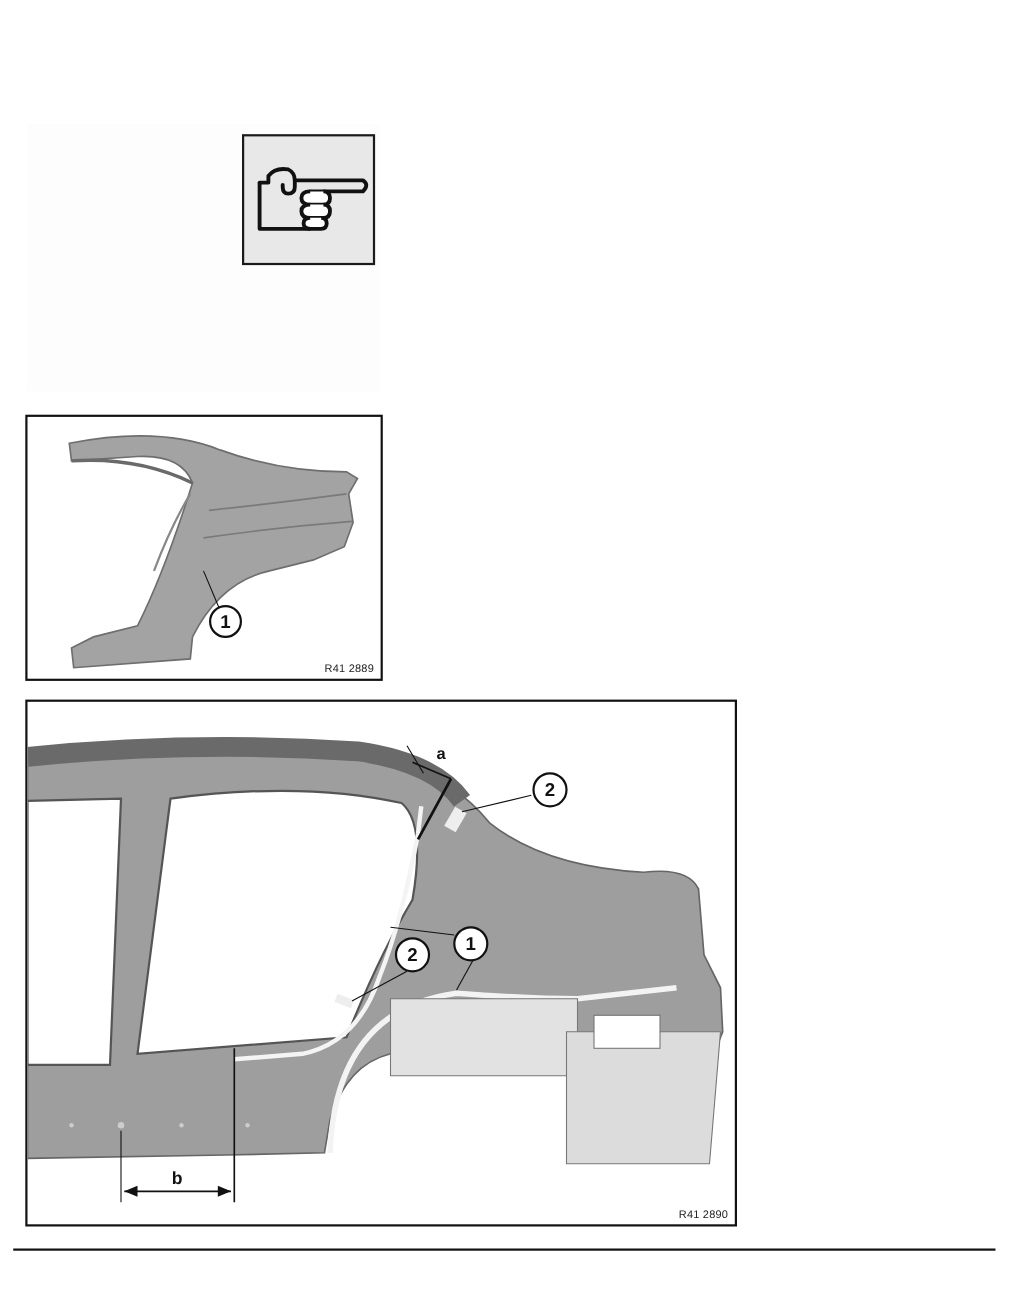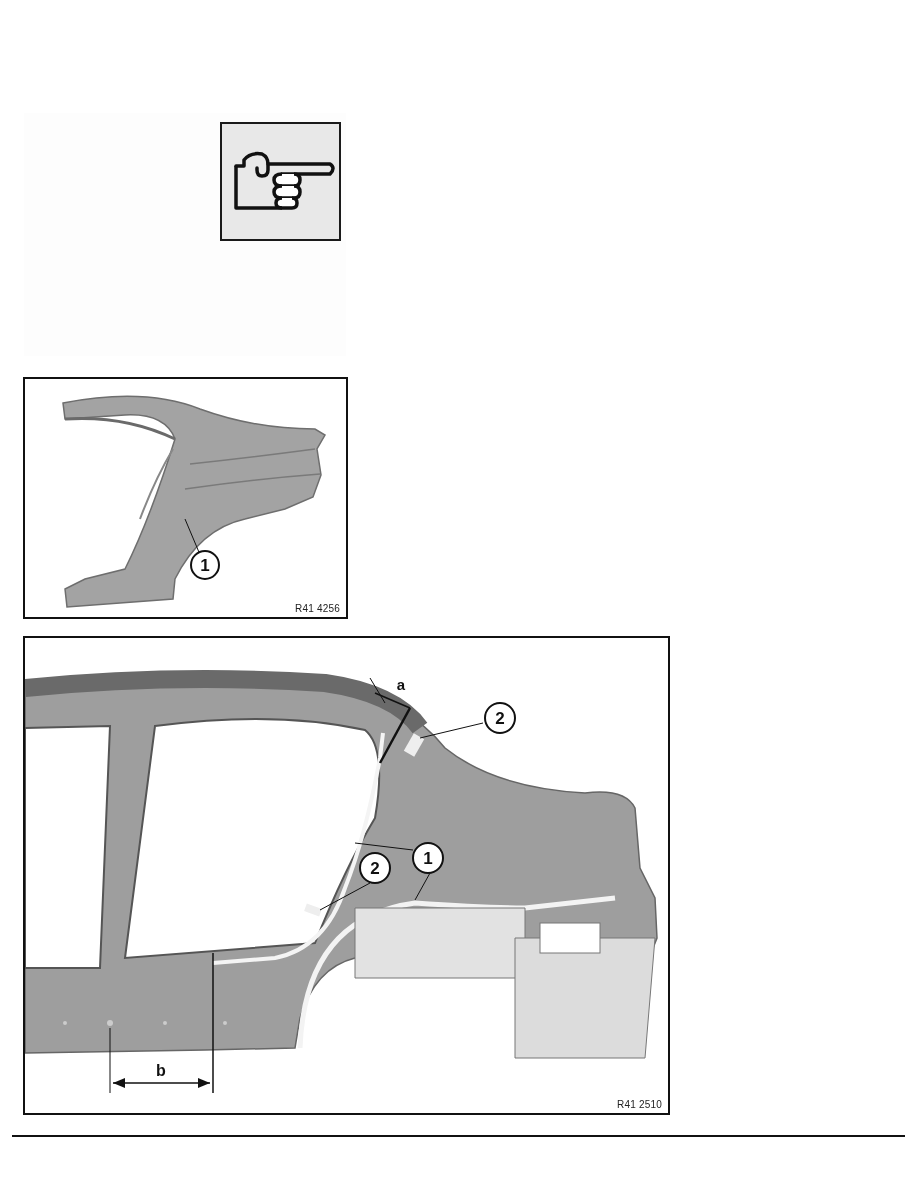--- a/index.html
+++ b/index.html
@@ -34,21 +34,21 @@
   <svg width="321" height="238" viewBox="0 0 321 238">
     <path d="M38 24 Q120 8 175 30 Q230 50 290 50 L300 56 L292 70 L296 96 L288 118 L260 130 L220 140 Q175 150 150 200 L148 220 L42 228 L40 210 L60 200 L100 190 Q125 140 150 60 Q140 34 100 36 L40 40 Z" fill="#a3a3a3" stroke="#6e6e6e" stroke-width="1.5"></path>
     <path d="M40 40 Q100 36 150 60" fill="none" stroke="#6a6a6a" stroke-width="3"></path>
     <path d="M165 85 Q230 78 290 70" fill="none" stroke="#7a7a7a" stroke-width="1.5"></path>
     <path d="M160 110 Q230 100 295 95" fill="none" stroke="#7a7a7a" stroke-width="1.5"></path>
     <path d="M115 140 Q130 100 148 70" fill="none" stroke="#888" stroke-width="2"></path>
     <path d="M160 140 L176 178" stroke="#111" stroke-width="1"></path>
     <circle cx="180" cy="186" r="14" fill="#fff" stroke="#111" stroke-width="2"></circle>
     <text x="180" y="192" text-anchor="middle" font-size="17" font-weight="bold" fill="#111">1</text>
   </svg>
-  <div class="fig-code">R41 4256</div>
+  <div class="fig-code">R41 2889</div>
 </div>
 
 <div class="abs figure fig2">
   <svg width="643" height="475" viewBox="0 0 643 475">
 
     <path d="M0 50 Q150 35 300 45 Q380 60 420 110 Q470 150 560 155 Q600 150 610 170 L615 230 L630 260 L632 300 L620 330 L600 320 L590 340 L500 340 L490 320 L420 320 L330 320 Q290 330 275 380 L270 410 L180 412 L0 415 Z" fill="#9e9e9e" stroke="#666" stroke-width="1.5"></path>
 
     <path d="M0 50 Q150 35 300 45 Q370 55 395 90" fill="none" stroke="#6a6a6a" stroke-width="18"></path>
 
     <path d="M0 90 L85 88 L75 330 L0 330 Z" fill="#fff" stroke="#555" stroke-width="2"></path>
@@ -88,16 +88,16 @@
     <circle cx="350" cy="230" r="15" fill="#fff" stroke="#111" stroke-width="2"></circle>
     <text x="350" y="236" text-anchor="middle" font-size="17" font-weight="bold" fill="#111">2</text>
 
     <line x1="85" y1="390" x2="85" y2="455" stroke="#111" stroke-width="1"></line>
     <line x1="188" y1="315" x2="188" y2="455" stroke="#111" stroke-width="1.5"></line>
     <line x1="88" y1="445" x2="185" y2="445" stroke="#111" stroke-width="1.5"></line>
     <polygon points="88,445 100,440 100,450" fill="#111"></polygon>
     <polygon points="185,445 173,440 173,450" fill="#111"></polygon>
     <text x="136" y="438" text-anchor="middle" font-size="16" font-weight="bold" fill="#111">b</text>
   </svg>
-  <div class="fig-code">R41 2510</div>
+  <div class="fig-code">R41 2890</div>
 </div>
 
 <div class="abs footer-rule"></div>
 
 </body></html>

